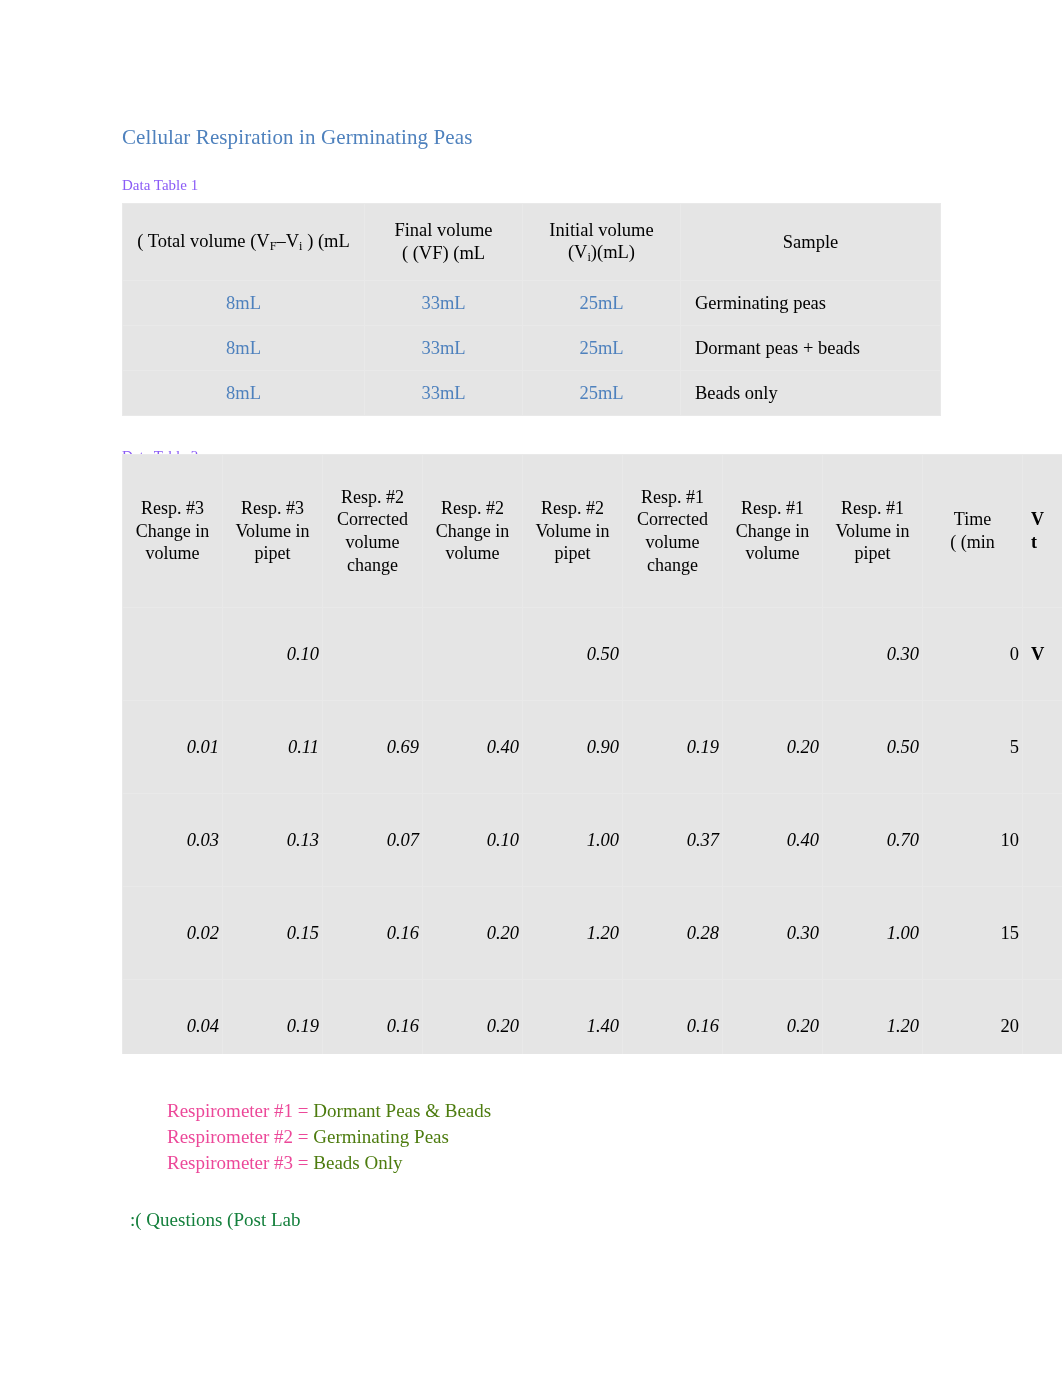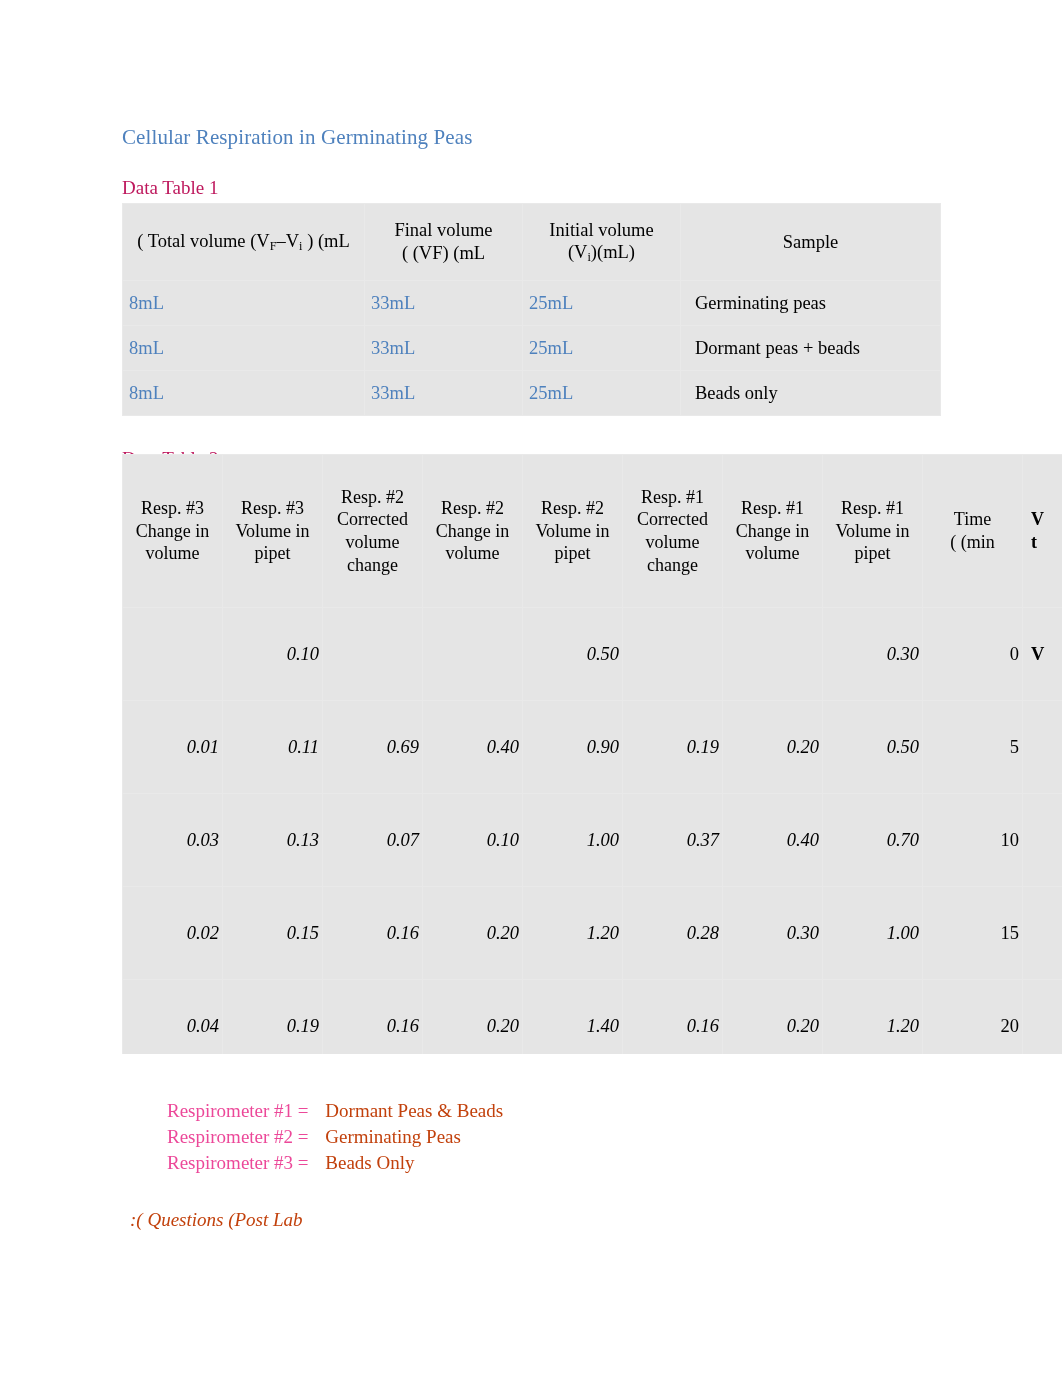--- a/index.html
+++ b/index.html
@@ -31,22 +31,22 @@
     top: 125px;
     font-size: 21px;
     color: #4e81bd;
     letter-spacing: 0.1px;
     white-space: nowrap;
   }
 
   .table-label {
     position: absolute;
     left: 122px;
-    font-size: 19px;
-    color: #be185d;
+    font-size: 15px;
+    color: #8b5cf6;
     white-space: nowrap;
   }
   .table-label.t1 { top: 177px; }
   .table-label.t2 { top: 448px; }
 
   
   table.grid {
     border-collapse: collapse;
     table-layout: fixed;
     background: #e5e5e5;
@@ -70,20 +70,21 @@
     font-size: 18.5px;
     line-height: 1.22;
     padding: 2px 4px;
   }
   #table1 td {
     height: 40px;
     font-size: 18.5px;
     padding: 2px 6px;
   }
   #table1 td.num {
+    text-align: center;
     color: #4e81bd;
   }
   #table1 td.sample {
     text-align: left;
     color: #000000;
     padding-left: 14px;
   }
   .col-total { width: 242px; }
   .col-final { width: 158px; }
   .col-initial { width: 158px; }
@@ -136,30 +137,29 @@
   
   .legend {
     position: absolute;
     left: 122px;
     top: 1098px;
     font-size: 19px;
     line-height: 1.36;
   }
   .legend .row { white-space: nowrap; }
   .legend .lbl { color: #ec4899; margin-left: 45px; }
-  .legend .ans { color: #c2410c; margin-left: 12px; }
+  .legend .ans { color: #4d7c0f; }
 
   .questions {
     position: absolute;
     left: 130px;
     top: 1209px;
     font-size: 19px;
-    color: #c2410c;
+    color: #15803d;
     white-space: nowrap;
-    font-style: italic;
   }
 </style>
 </head>
 <body>
 
 <div class="page">
 
   <div class="doc-title">Cellular Respiration in Germinating Peas</div>
 
   <div class="table-label t1">Data Table 1</div>

